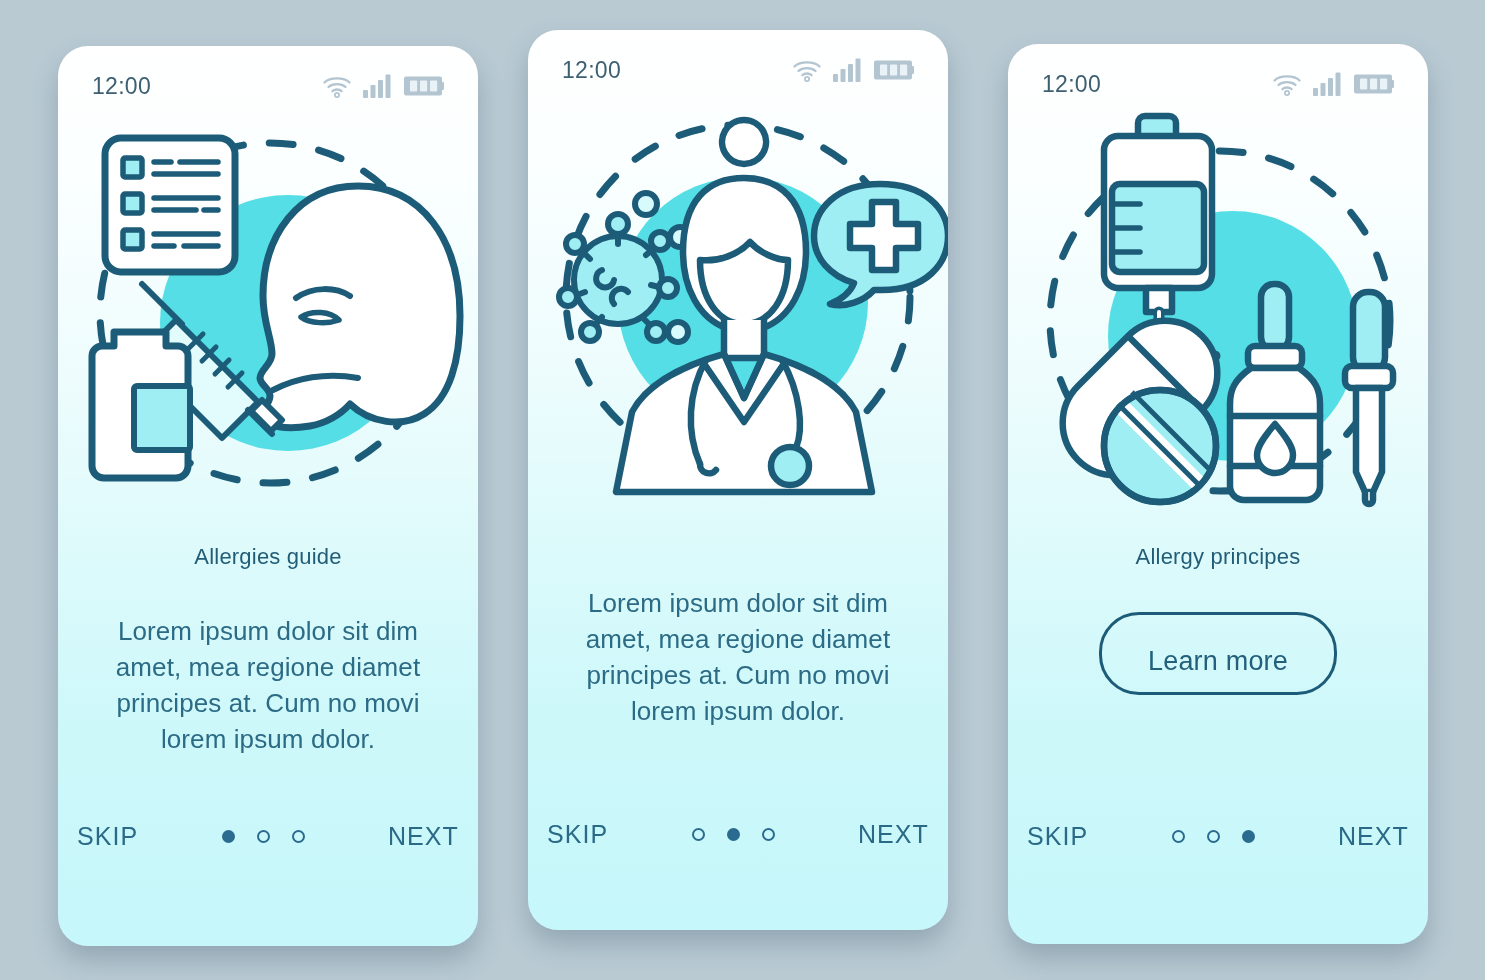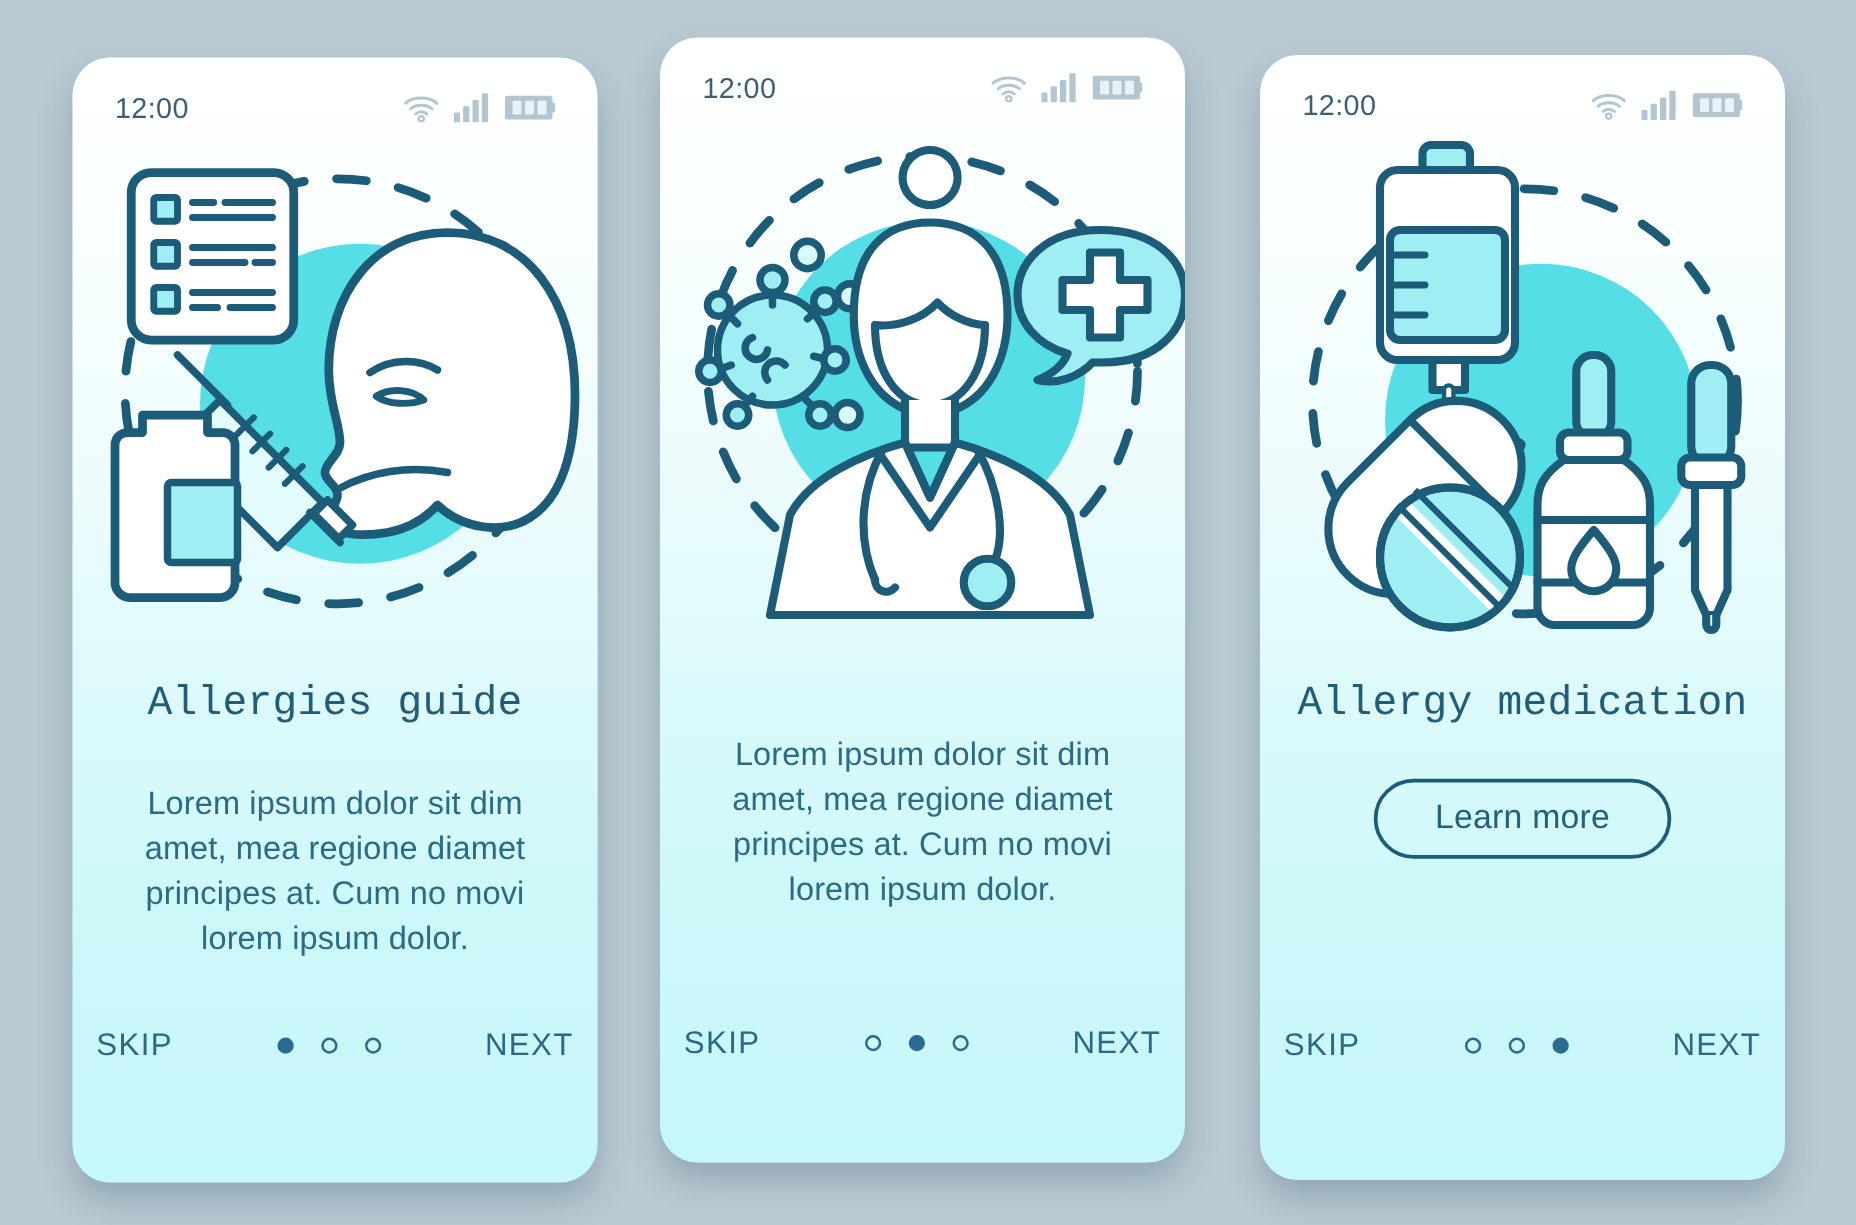--- a/index.html
+++ b/index.html
@@ -36,32 +36,32 @@
 
   
   .illus{
     position:absolute;left:0;top:62px;width:420px;height:420px;
   }
   .illus svg{display:block;width:100%;height:100%;}
 
   
   .texts{position:absolute;left:0;width:100%;text-align:center;box-sizing:border-box;padding:0 26px;}
   .title{
-    font-size:33px;color:#225d77;font-weight:400;margin:0;letter-spacing:.2px;font-family:Liberation Mono, monospace;
+    font-size:22px;color:#225d77;font-weight:400;margin:0;letter-spacing:.2px;
   }
   .desc{
     font-size:26px;color:#2c6b85;line-height:1.38;margin:0;letter-spacing:.1px;
   }
   .learn{
     display:inline-block;
     border:3px solid #1d5c78;
     border-radius:40px;
     color:#22607c;
     font-size:27px;
-    padding:12px 46px 15px 46px;
+    padding:31px 46px 15px 46px;
     background:transparent;
     cursor:pointer;
     font-family:inherit;
     letter-spacing:.2px;
   }
 
   
   .footer{
     position:absolute;left:0;width:100%;
     display:flex;align-items:center;justify-content:space-between;
@@ -387,21 +387,21 @@
         <g stroke="#1d5c78" stroke-width="6.5" stroke-linejoin="round" stroke-linecap="round">
           <rect x="345" y="186" width="32" height="80" rx="15" fill="#9feef3"></rect>
           <rect x="337" y="260" width="48" height="22" rx="7" fill="#ffffff"></rect>
           <path d="M348 282 v84 l9 20 h8 l9 -20 v-84 z" fill="#ffffff"></path>
           <path d="M357 386 v8 a4 4 0 0 0 8 0 v-8" fill="#ffffff"></path>
         </g>
       </svg>
     </div>
 
     <div class="texts" style="top:500px;">
-      <h2 class="title">Allergy medication</h2>
+      <h2 class="title">Allergy principes</h2>
       <button class="learn" style="margin-top:42px;">Learn more</button>
     </div>
 
     <div class="footer" style="top:778px;">
       <span class="navlbl">SKIP</span>
       <span class="dots">
         <span class="dot off"></span>
         <span class="dot off"></span>
         <span class="dot on"></span>
       </span>

